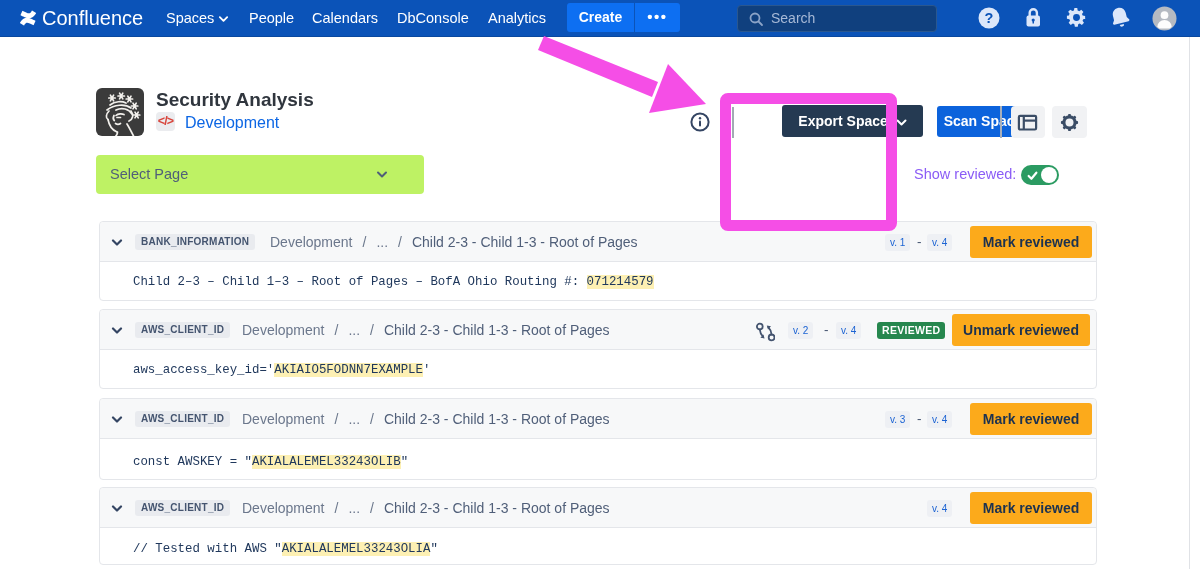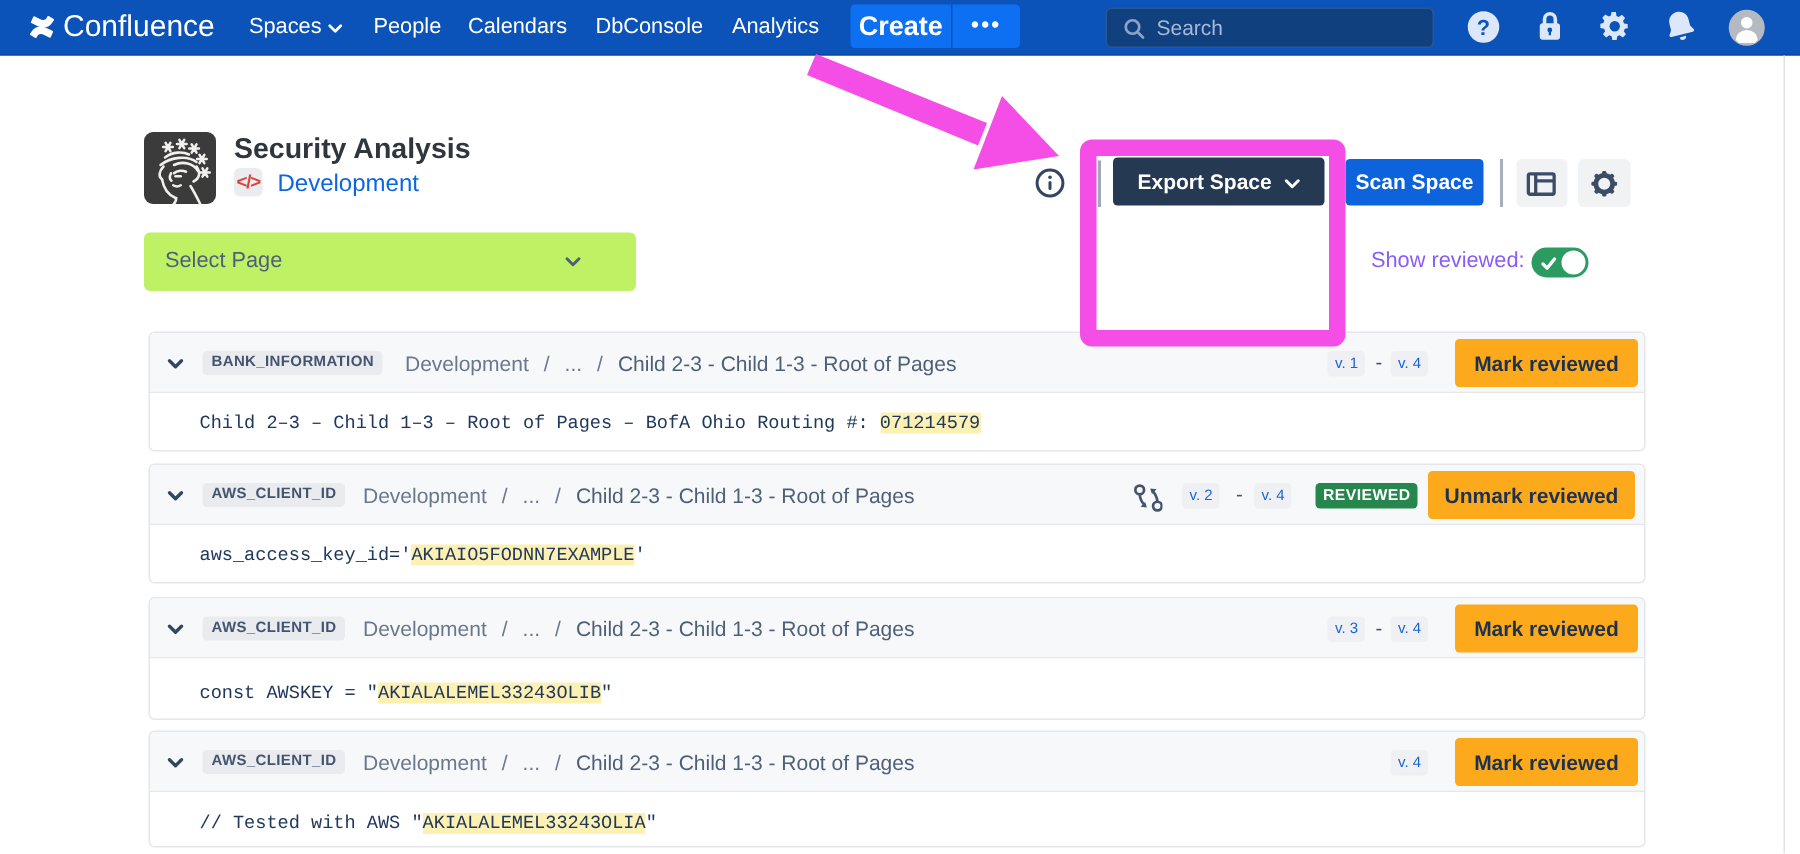--- a/index.html
+++ b/index.html
@@ -7,40 +7,40 @@
     font-family:"Liberation Sans", sans-serif; }
   #page { position:relative; width:1200px; height:569px; overflow:hidden; }
   .abs { position:absolute; }
 
   
   #nav { position:absolute; left:0; top:0; width:1200px; height:37px;
     background:#0b53b8; border-bottom:1px solid #09489f; }
   .navitem { position:absolute; top:0; height:36px; line-height:36px;
     color:#ffffff; font-size:14.5px; font-weight:500; white-space:nowrap; }
   #createbtn { position:absolute; left:567px; top:3px; width:67px; height:29px;
-    background:#0d6ff2; border-radius:3px 0 0 3px; color:#fff; font-size:18px; font-weight:700;
+    background:#0d6ff2; border-radius:3px 0 0 3px; color:#fff; font-size:14px; font-weight:700;
     text-align:center; line-height:29px; }
   #morebtn { position:absolute; left:635px; top:3px; width:45px; height:29px;
     background:#0d6ff2; border-radius:0 3px 3px 0; color:#fff; font-size:15px; font-weight:700;
     text-align:center; line-height:27px; letter-spacing:1.5px; }
-  #searchbox { position:absolute; left:737px; top:5px; width:219px; height:27px;
+  #searchbox { position:absolute; left:737px; top:5px; width:200px; height:27px;
     background:#10407e; border:1px solid #2a578f; border-radius:4px; }
   #searchbox .ph { position:absolute; left:33px; top:0; line-height:25px; color:#a7b9d6; font-size:14px; }
 
   
   #spaceavatar { position:absolute; left:96px; top:88px; width:48px; height:48px;
     background:#3b3b3b; border-radius:6px; }
   #title { position:absolute; left:156px; top:89px; font-size:19px; font-weight:700; color:#30363e; }
   #devbadge { position:absolute; left:156px; top:112px; width:19px; height:19px;
     background:#ebecef; border-radius:4px; text-align:center; line-height:18px;
     font-size:12.5px; font-weight:700; color:#d8453c; letter-spacing:-0.8px; }
   #devlink { position:absolute; left:185px; top:114px; font-size:16px; color:#0c66e4; }
 
   .btn { position:absolute; border-radius:3px; font-size:14px; font-weight:700;
-    text-align:center; }
+    text-align:center;margin-left:40px; }
   #exportbtn { left:742px; top:105px; width:141px; height:32px; background:#253a52;
     color:#fff; line-height:32px; }
   #scanbtn { left:897px; top:106px; width:92px; height:31px; background:#0c63dc;
     color:#fff; line-height:31px; }
   .iconbtn { position:absolute; top:106px; width:34px; height:32px; background:#f1f2f4;
     border-radius:4px; }
   #vdiv1 { position:absolute; left:732px; top:107px; width:2px; height:31px; background:#a2a9b4; }
   #vdiv2 { position:absolute; left:1000px; top:106px; width:2px; height:32px; background:#a8afbb; }
 
   #dropdown { position:absolute; left:740px; top:143px; width:144px; height:75px;

